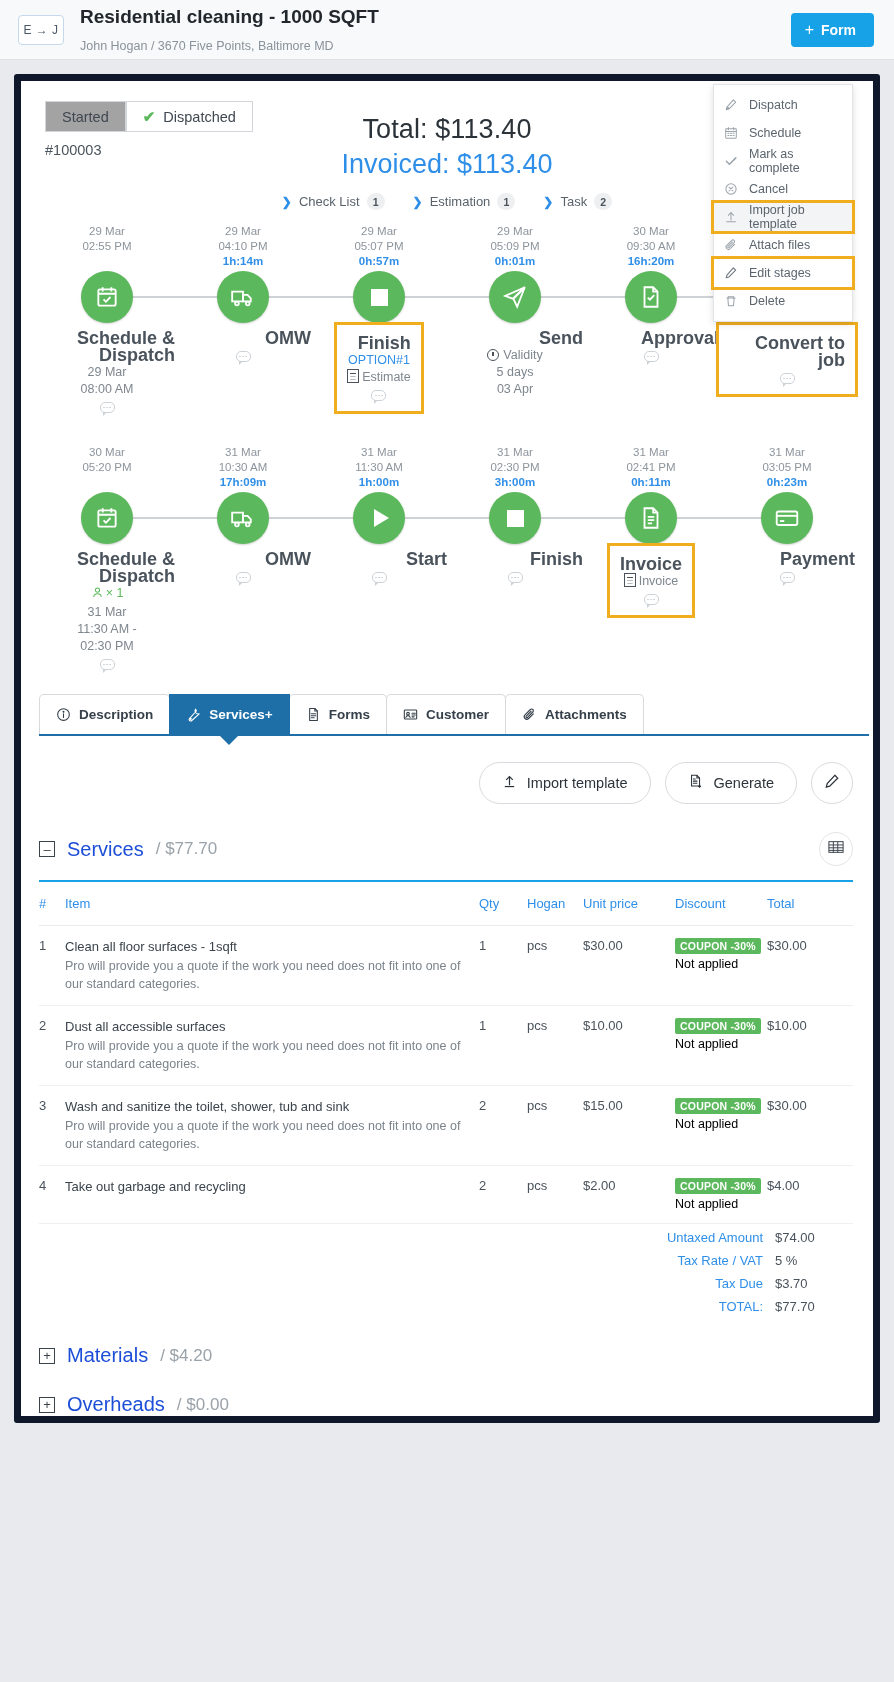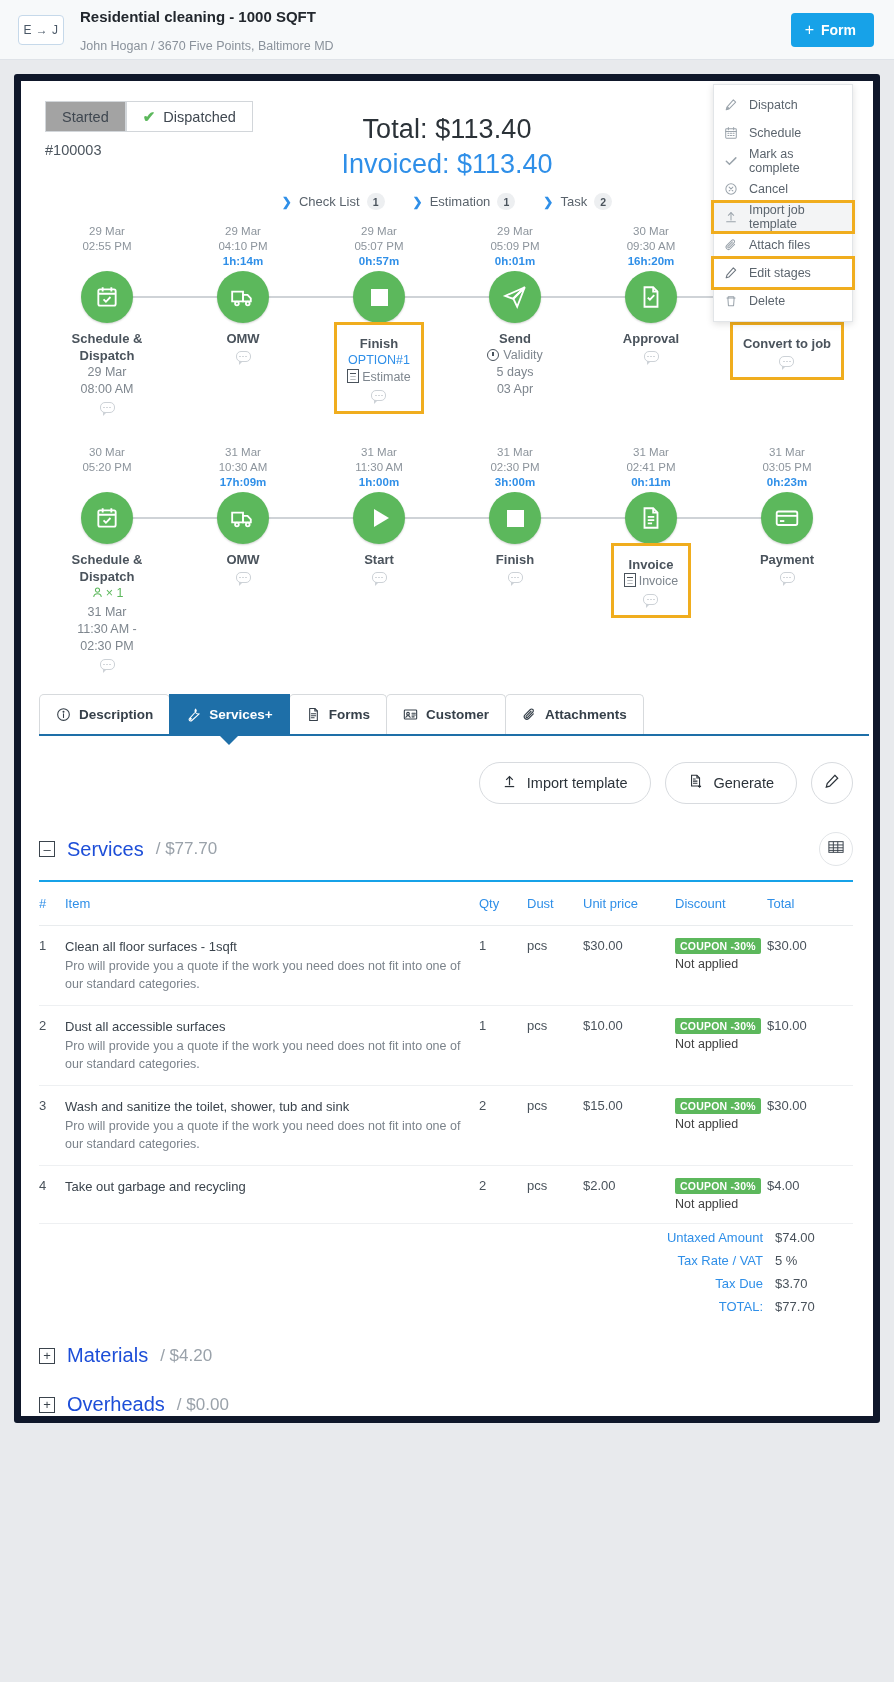--- a/index.html
+++ b/index.html
@@ -27,21 +27,21 @@
     border-radius: 4px;
     background: #fff;
     color: #4a5867;
     font-size: 12px;
     display: flex; align-items: center; justify-content: center;
     letter-spacing: 0.5px;
     flex: 0 0 auto;
   }
   .hdr-texts { margin-left: 16px; flex: 1 1 auto; min-width: 0; }
   .hdr-title {
-    font-size: 15px; font-weight: bold; color: #22272d;
+    font-size: 19px; font-weight: bold; color: #22272d;
     line-height: 22px; white-space: nowrap;
   }
   .hdr-sub {
     font-size: 12.5px; color: #8a929b; line-height: 16px; margin-top: 10px;
     white-space: nowrap;
   }
   .form-btn {
     background: #17a2e8; color: #fff; border: none; border-radius: 4px;
     height: 34px; padding: 0 18px 0 14px;
     font-size: 14px; font-weight: bold;
@@ -143,22 +143,22 @@
   }
   .circle.blue { background: #17a2e8; }
   .circle svg { width: 26px; height: 26px; fill: none; stroke: #fff; stroke-width: 1.7; }
   .circle .sq { width: 17px; height: 17px; background: #fff; }
   .circle .tri {
     width: 0; height: 0; border-left: 15px solid #fff;
     border-top: 9px solid transparent; border-bottom: 9px solid transparent;
     margin-left: 4px;
   }
   .tl-label {
-    font-size: 13px; font-weight: bold; color: #4a535c;
-    line-height: 17px; margin-top: 5px;
+    font-size: 18px; font-weight: bold; color: #4a535c;
+    line-height: 17px; margin-top: 5px; text-align: right;
   }
   .tl-extra { font-size: 12.5px; color: #7e868e; line-height: 17px; }
   .tl-extra.blue { color: #2f8fe8; }
   .tl-extra.green { color: #5cb85c; }
   .bubble {
     display: inline-block; width: 15px; height: 11px;
     border: 1.4px solid #cdd2d7; border-radius: 5px;
     position: relative; margin-top: 4px;
   }
   .bubble::after {
@@ -268,21 +268,21 @@
   .c-price { width: 92px; }
   .c-disc { width: 92px; }
   .c-total { width: 86px; }
   .it-name { color: #3a434c; font-size: 13px; line-height: 18px; }
   .it-desc { color: #7b838b; font-size: 12.5px; line-height: 18px; margin-top: 1px; }
   .coupon {
     display: inline-block; background: #5cb85c; color: #fff;
     font-size: 10.5px; font-weight: bold; padding: 2px 5px;
     border-radius: 2px; letter-spacing: 0.2px; white-space: nowrap;
   }
-  .not-applied { color: #404040; font-size: 12.5px; margin-top: 3px; }
+  .not-applied { color: #000000; font-size: 12.5px; margin-top: 3px; }
 
   .totals-tbl { width: 100%; border-collapse: collapse; margin-top: 2px; }
   .totals-tbl td { padding: 4px 4px 4px 0; font-size: 13px; }
   .tt-label { text-align: right; color: #2f8fe8; }
   .tt-val { text-align: left; color: #49525b; width: 86px; padding-left: 8px !important; }
 
   .group-row {
     display: flex; align-items: center; margin-top: 26px;
   }
   .group-row .sec-title { font-size: 20px; }
@@ -781,21 +781,21 @@
         </span>
       </div>
     </div>
 
     <table class="svc">
       <thead>
         <tr>
           <th class="c-num">#</th>
           <th>Item</th>
           <th class="c-qty">Qty</th>
-          <th class="c-unit">Dust</th>
+          <th class="c-unit">Hogan</th>
           <th class="c-price">Unit price</th>
           <th class="c-disc">Discount</th>
           <th class="c-total">Total</th>
         </tr>
       </thead>
       <tbody id="svc-rows">
             <tr>
               <td class="c-num">1</td>
               <td>
                 <div class="it-name">Clean all floor surfaces - 1sqft</div>

